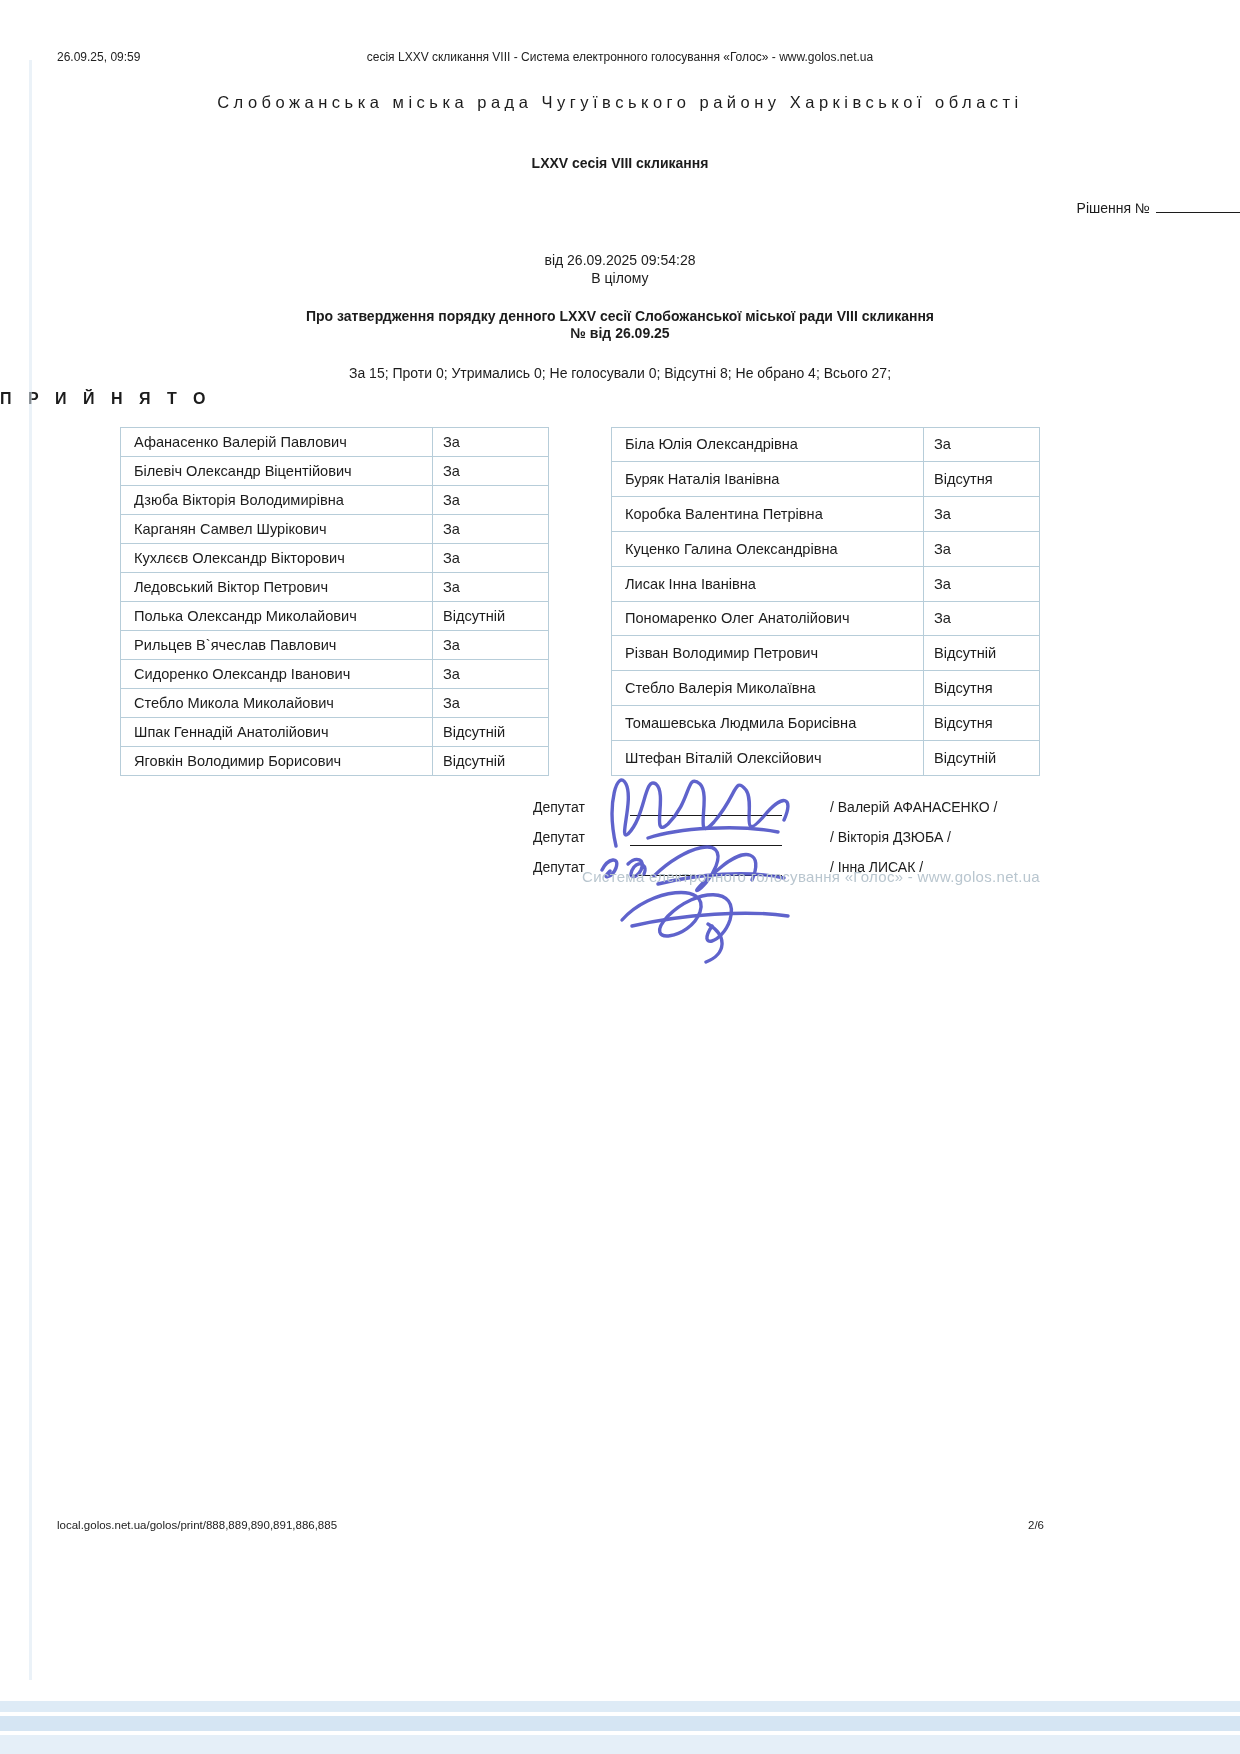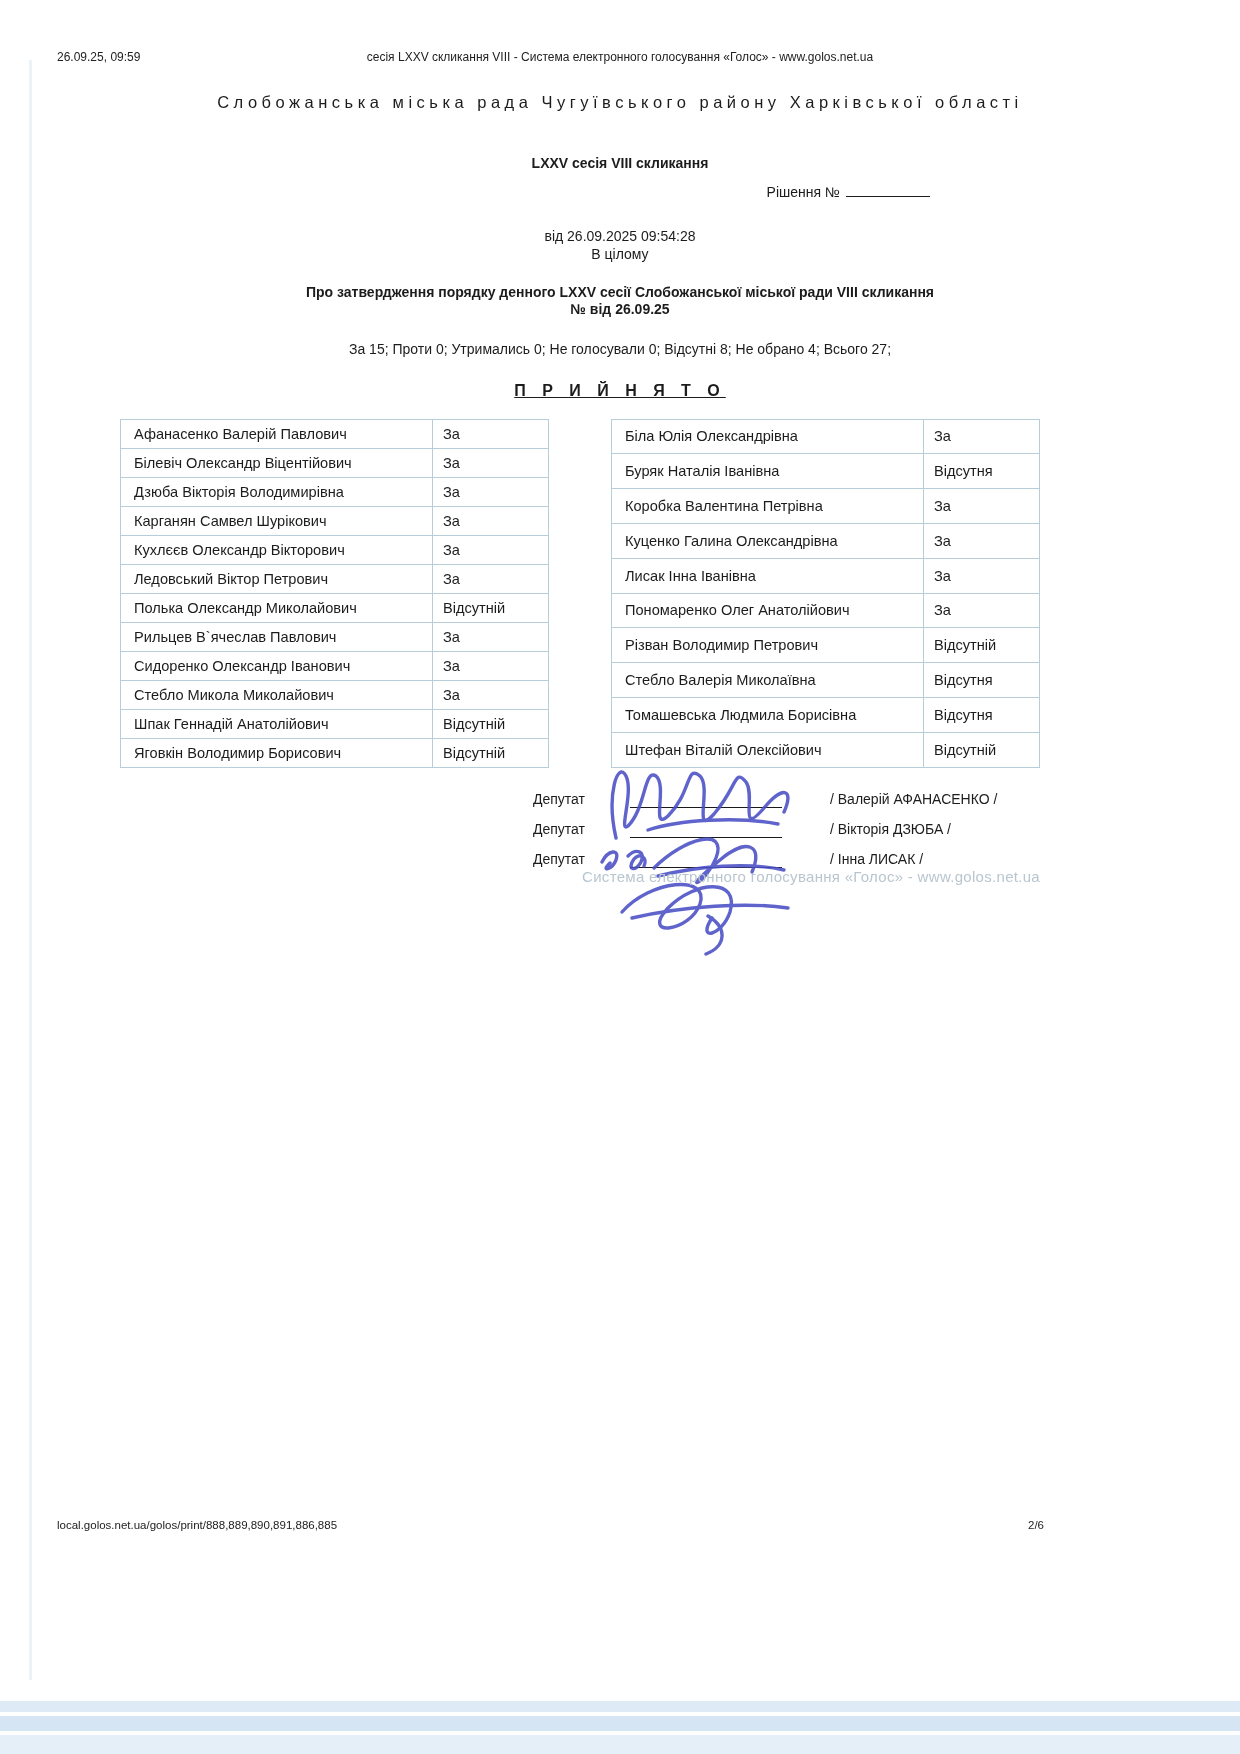--- a/index.html
+++ b/index.html
@@ -15,28 +15,28 @@
 
   
   .print-header { position: absolute; top: 50px; left: 0; right: 0; font-size: 12px; color: #222; }
   .print-time { position: absolute; left: 57px; top: 0; }
   .doc-header { display: block; text-align: center; }
 
   
   .content { position: absolute; top: 90px; left: 0; right: 0; }
   .council-title { text-align: center; font-size: 16.5px; letter-spacing: 4.5px; font-weight: 400; margin-top: 3px; }
   .session-title { text-align: center; font-size: 14px; font-weight: 700; margin-top: 43px; }
-  .decision-row { text-align: right; padding-right: 310px; font-size: 14px; margin-top: 12px; }
+  .decision-row { text-align: right; font-size: 14px; margin-top: 28px; }
   .decision-blank { display: inline-block; width: 84px; border-bottom: 1.4px solid #1c1c1c; height: 14px; margin-left: 6px; }
   .results-title { text-align: center; font-size: 14px; font-weight: 700; margin-top: 4px; }
-  .vote-datetime { text-align: center; font-size: 14px; margin-top: 28px; }
+  .vote-datetime { text-align: center; font-size: 14px; margin-top: 36px; }
   .vote-scope { text-align: center; font-size: 14px; margin-top: 2px; }
   .subject { text-align: center; font-size: 14px; font-weight: 700; margin-top: 22px; line-height: 1.2; }
   .totals { text-align: center; font-size: 14px; margin-top: 23px; }
-  .outcome { text-align: center; font-size: 16px; font-weight: 700; letter-spacing: 6px; margin-top: 25px; text-decoration: underline; }
+  .outcome { font-size: 16px; font-weight: 700; letter-spacing: 6px; margin-top: 9px; }
 
   
   .tables { display: flex; gap: 62px; margin: 19px 0 0 120px; }
   table.votes { border-collapse: collapse; table-layout: fixed; }
   table.votes td {
     border: 1px solid #b7cdd9;
     height: 29px;
     font-size: 14.6px;
     vertical-align: middle;
     overflow: hidden; white-space: nowrap;

